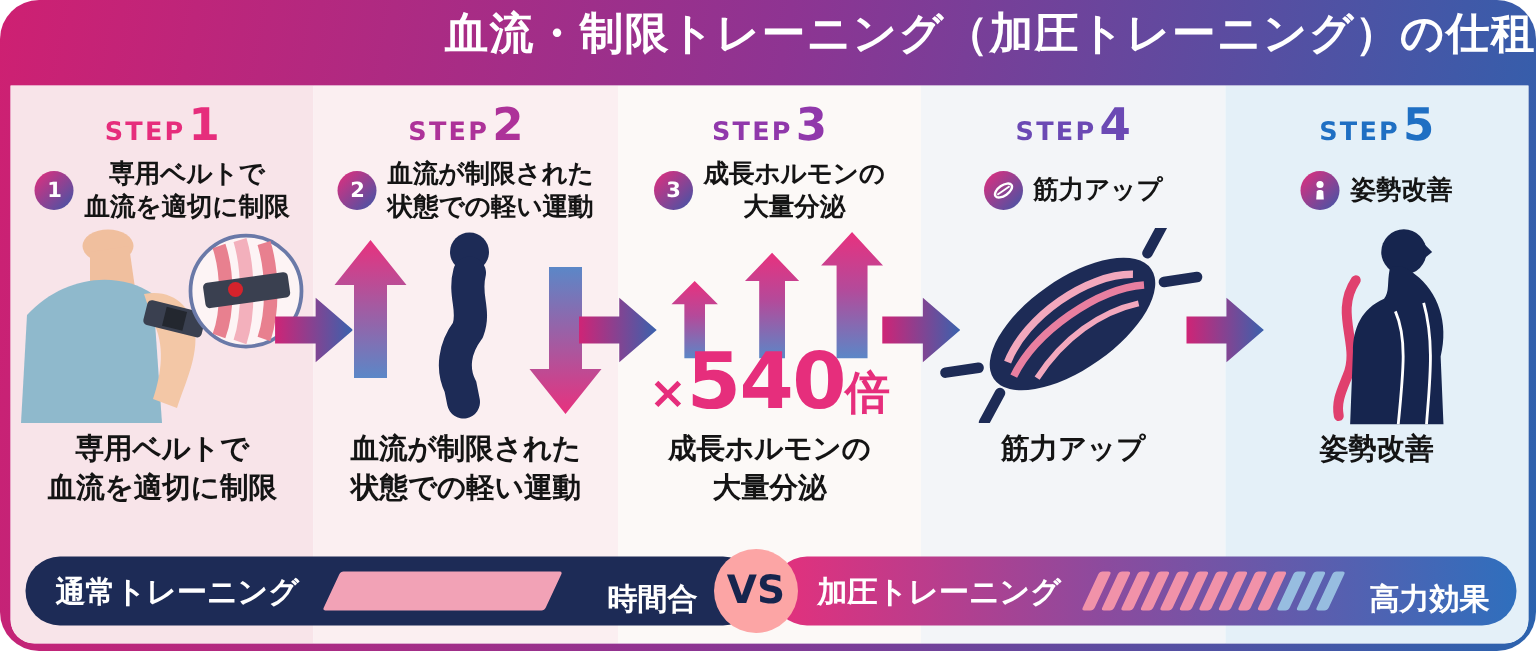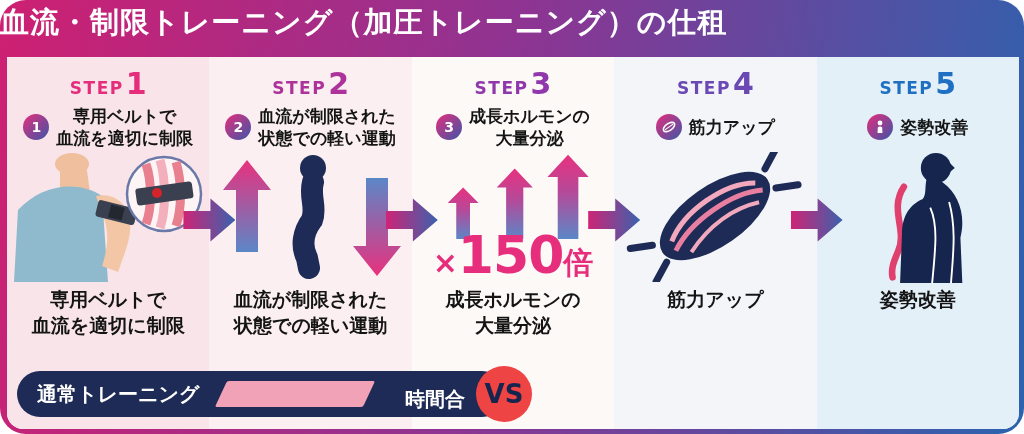--- a/index.html
+++ b/index.html
@@ -1,19 +1,19 @@
 <!DOCTYPE html>
 <html><head>
 <meta charset="utf-8">
 <style>
   html,body{margin:0;padding:0;background:#ffffff;font-family:"DejaVu Sans","Liberation Sans",sans-serif;}
   .stage{position:relative;width:1024px;height:434px;border-radius:26px;overflow:hidden;
          background:linear-gradient(100deg,#ce2072 0%,#8e3492 48%,#2b63ae 100%);}
   
-  .header{position:absolute;top:0;left:0;right:0;height:46px;display:flex;align-items:center;justify-content:flex-start;}
+  .header{position:absolute;top:0;left:0;right:0;height:46px;display:flex;align-items:center;justify-content:flex-end;}
   .header .title{color:#ffffff;font-size:29px;font-weight:800;letter-spacing:1px;white-space:nowrap;}
   
   .content{position:absolute;top:57px;left:7px;right:5px;bottom:5px;background:#ffffff;
            border-radius:0 0 16px 16px;display:flex;overflow:hidden;}
   .band{flex:1 1 0;position:relative;padding-top:12px;display:flex;flex-direction:column;align-items:center;box-sizing:border-box;}
   .band1{background:#f8e4e9}.band2{background:#fbeff1}.band3{background:#fcf9f7}
   .band4{background:#f3f5f8}.band5{background:#e4f0f8}
   
   .step-label{display:flex;align-items:baseline;gap:2px;height:32px;font-weight:800;}
   .step-label .word{font-size:17px;letter-spacing:1.5px;}
@@ -37,21 +37,21 @@
   .fa1{left:calc(20% - 26px);} .fa2{left:calc(40% - 26px);} .fa3{left:calc(60% - 26px);} .fa4{left:calc(80% - 26px);}
   
   .note{position:absolute;right:18px;top:288px;font-size:13px;font-weight:600;color:#1c2a54;z-index:6;}
   
   .bar{position:absolute;left:0;right:0;top:314px;height:46px;z-index:6;}
   .pill-left{position:absolute;left:10px;width:488px;height:46px;background:#1d2b56;border-radius:24px;
              display:flex;align-items:center;color:#fff;padding:0 40px 0 20px;box-sizing:border-box;}
   .pill-left .lbl,.pill-right .lbl{font-size:20px;font-weight:800;white-space:nowrap;}
   .pill-left .metric,.pill-right .metric{font-size:20px;font-weight:800;margin-left:auto;white-space:nowrap;margin-top:11px;}
   .pgram{width:148px;height:26px;background:#f2a2b6;transform:skewX(-25deg);border-radius:2px;margin:0 10px 0 22px;}
-  .vs{position:absolute;left:469px;top:-5px;width:56px;height:56px;border-radius:50%;background:#ef4444;
+  .vs{position:absolute;left:469px;top:-5px;width:56px;height:56px;border-radius:50%;background:#fca5a5;
       display:flex;align-items:center;justify-content:center;font-size:26px;font-weight:800;color:#16254e;z-index:7;}
   .pill-right{position:absolute;left:508px;right:8px;height:46px;border-radius:24px;
               background:linear-gradient(90deg,#e4307c,#8b4b9e 45%,#2f6fbd);
               display:flex;align-items:center;color:#fff;padding:0 18px 0 30px;box-sizing:border-box;}
   .slashes{display:flex;gap:5px;margin:0 12px 0 20px;}
   .slash{width:8px;height:26px;transform:skewX(-25deg);border-radius:2px;}
   .slash.p{background:#f192a9;} .slash.b{background:#97bde0;}
 </style>
 </head>
 <body>
@@ -161,21 +161,21 @@
                 <stop offset="0.55" stop-color="#b44a9a"></stop>
                 <stop offset="1" stop-color="#e8317e"></stop>
             </linearGradient>
           </defs>
           <polygon points="40,40 58,58 48,58 48,100 32,100 32,58 22,58" fill="url(#g3)"></polygon>
           <polygon points="100,18 121,40 110,40 110,100 90,100 90,40 79,40" fill="url(#g3)"></polygon>
           <polygon points="162,2 186,28 174,28 174,100 150,100 150,28 138,28" fill="url(#g3)"></polygon>
         </svg>
         <div class="mult">
           <span class="x">×</span>
-            <span class="v">150</span>
+            <span class="v">540</span>
             <span class="u">倍</span>
         </div>
       </div>
       <div class="caption">
         <div>成長ホルモンの</div>
         <div>大量分泌</div>
       </div>
     </div>
 
     <div class="band band4">
@@ -253,16 +253,35 @@
     <div class="flow-arrow fa4"></div>
 
 
     <div class="bar">
       <div class="pill-left">
         <span class="lbl">通常トレーニング</span>
         <span class="pgram"></span>
         <span class="metric">時間合</span>
       </div>
       <div class="vs">VS</div>
+      <div class="pill-right">
+        <span class="lbl">加圧トレーニング</span>
+        <span class="slashes">
+          <i class="slash p"></i>
+            <i class="slash p"></i>
+            <i class="slash p"></i>
+            <i class="slash p"></i>
+            <i class="slash p"></i>
+          <i class="slash p"></i>
+            <i class="slash p"></i>
+            <i class="slash p"></i>
+            <i class="slash p"></i>
+            <i class="slash p"></i>
+          <i class="slash b"></i>
+            <i class="slash b"></i>
+            <i class="slash b"></i>
+        </span>
+        <span class="metric">高力効果</span>
+      </div>
     </div>
 
   </div>
 </div>
 
 </body></html>

